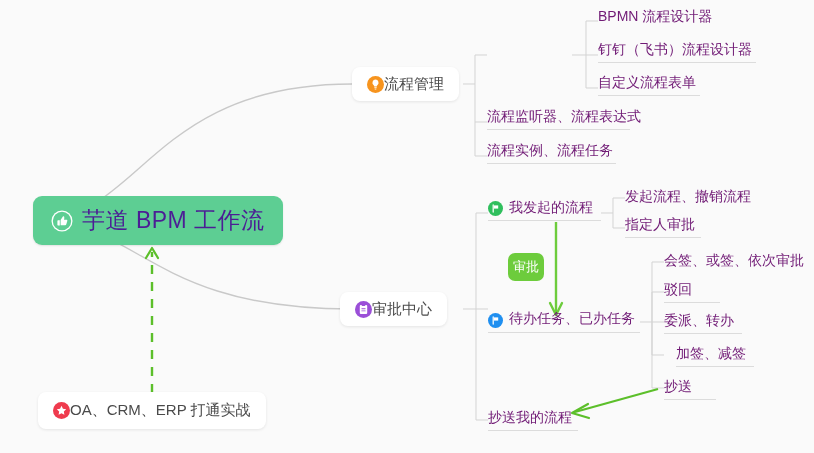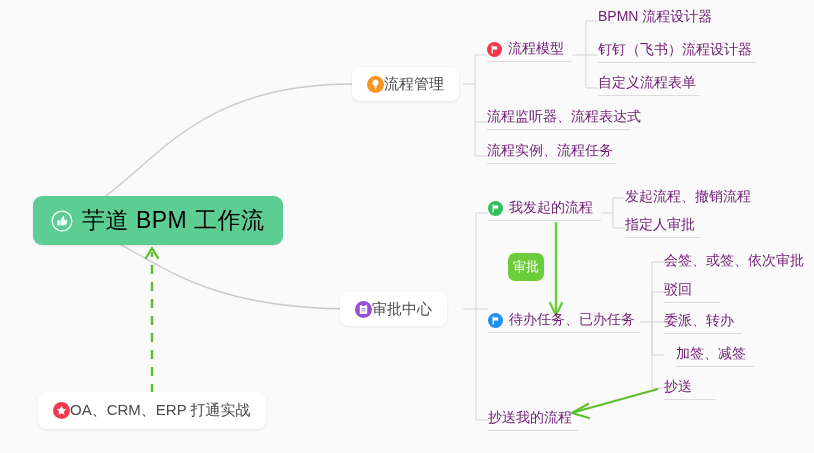--- a/index.html
+++ b/index.html
@@ -18,21 +18,21 @@
     position:absolute;
     display:flex;align-items:center;gap:9px;
     background:#5dce93;
     border-radius:9px;
     padding:0 18px;
     height:49px;
     box-sizing:border-box;
     box-shadow:0 1px 2px rgba(0,0,0,.10);
   }
   .root-label{
-    color:#000000;font-size:23px;letter-spacing:.5px;white-space:nowrap;text-align:right;
+    color:#4c1d95;font-size:23px;letter-spacing:.5px;white-space:nowrap;text-align:right;
   }
 
   
   .card-node{
     position:absolute;
     display:flex;align-items:center;
     background:#ffffff;
     border-radius:8px;
     padding:0 15px;
     height:34px;
@@ -127,30 +127,20 @@
       <svg width="17" height="17" viewBox="0 0 17 17">
         <circle cx="8.5" cy="8.5" r="8.5" fill="#f7941e"></circle>
         <path d="M8.5 3.6a3.1 3.1 0 0 0-1.8 5.6c.3.2.5.6.5 1v.3h2.6v-.3c0-.4.2-.8.5-1A3.1 3.1 0 0 0 8.5 3.6z" fill="#ffffff"></path>
         <rect x="7.2" y="11.2" width="2.6" height="1.05" rx=".5" fill="#ffffff"></rect>
         <rect x="7.6" y="12.7" width="1.8" height=".9" rx=".45" fill="#ffffff"></rect>
       </svg>
     </span>
     <span class="card-label">流程管理</span>
   </div>
 
-  <div class="text-node" style="left:487px;top:40px;width:85px;">
-    <span class="ic">
-      <svg width="15" height="15" viewBox="0 0 15 15">
-        <circle cx="7.5" cy="7.5" r="7.5" fill="#f2374c"></circle>
-        <path d="M5.2 3.9v7.2" stroke="#ffffff" stroke-width="1.25" stroke-linecap="round"></path>
-        <path d="M5.9 4.4h4.3v3.2H5.9z" fill="#ffffff"></path>
-      </svg>
-    </span>
-    <span class="tlabel">流程模型</span>
-  </div>
 
   <div class="text-node noline" style="left:598px;top:8px;">
     <span class="tlabel">BPMN 流程设计器</span>
   </div>
 
   <div class="text-node" style="left:598px;top:41px;width:158px;">
     <span class="tlabel">钉钉（飞书）流程设计器</span>
   </div>
 
   <div class="text-node" style="left:598px;top:74px;width:102px;">
@@ -194,21 +184,21 @@
   </div>
 
   <div class="text-node" style="left:625px;top:216px;width:76px;">
     <span class="tlabel">指定人审批</span>
   </div>
 
   <div class="badge" style="left:508px;top:253px;width:36px;height:28px;">
     <span>审批</span>
   </div>
 
-  <div class="text-node" style="left:488px;top:311px;width:152px;">
+  <div class="text-node" style="left:488px;top:311px;width:152px;font-family:Liberation Mono, monospace;">
     <span class="ic">
       <svg width="15" height="15" viewBox="0 0 15 15">
         <circle cx="7.5" cy="7.5" r="7.5" fill="#1f8ff0"></circle>
         <path d="M5.2 3.9v7.2" stroke="#ffffff" stroke-width="1.25" stroke-linecap="round"></path>
         <path d="M5.9 4.4h4.3v3.2H5.9z" fill="#ffffff"></path>
       </svg>
     </span>
     <span class="tlabel">待办任务、已办任务</span>
   </div>
 

